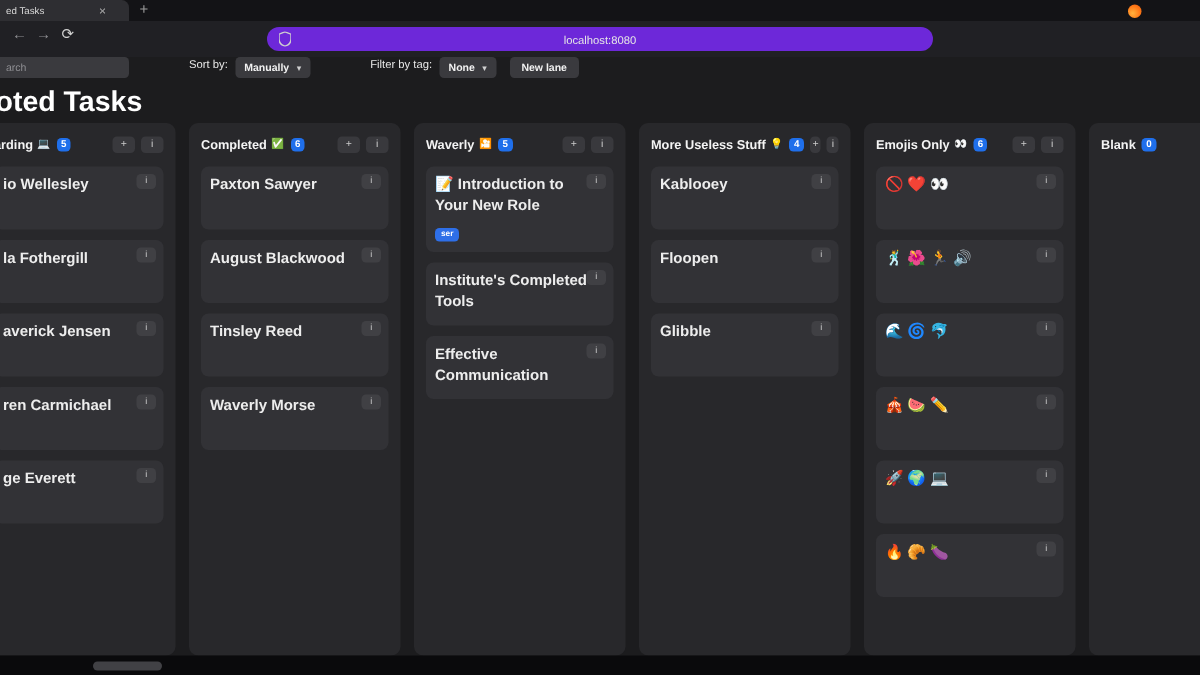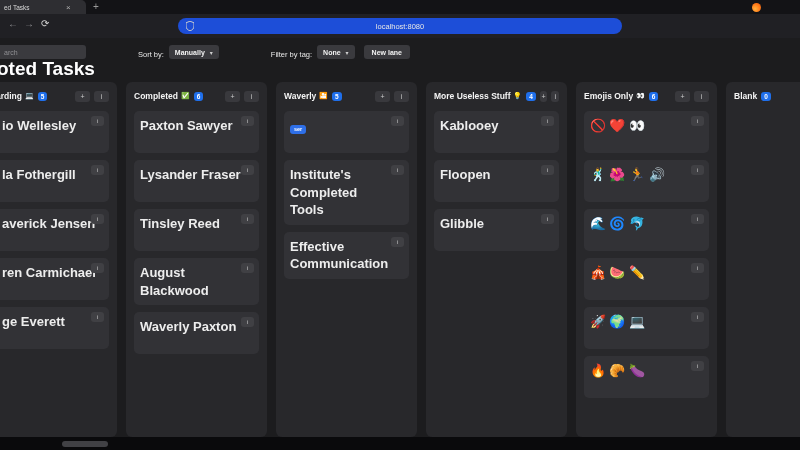--- a/index.html
+++ b/index.html
@@ -12,31 +12,31 @@
          border-radius:0 5px 0 0; display:flex; align-items:center; }
   .tab-title { margin-left:14px; font-size:6.5px; color:#d8d8d8; white-space:nowrap; overflow:hidden; width:60px; }
   .tab-close { margin-left:2px; font-size:8px; color:#aeaeae; cursor:pointer; }
   .newtab { position:absolute; left:93px; top:1px; font-size:10px; color:#9a9a9a; }
   .ext-flame { position:absolute; left:752px; top:3px; width:9px; height:9px; border-radius:50%;
                background:radial-gradient(circle at 35% 65%, #ffb23e 0%, #ff7a18 55%, #e8590c 100%); }
 
   .navbar { position:absolute; top:14px; left:0; width:800px; height:24px; background:#202024; }
   .nav-ic { position:absolute; top:4px; font-size:10px; color:#8f8f93; }
   .nav-ic.reload { color:#d0d0d0; }
-  .urlbar { position:absolute; left:178px; top:4px; width:444px; height:16px; background:#1d4ed8;
+  .urlbar { position:absolute; left:178px; top:4px; width:444px; height:16px; background:#6d28d9;
             border-radius:8px; display:flex; align-items:center; }
   .shield { margin-left:8px; width:8px; height:10px; flex:0 0 auto; }
   .url-text { flex:1; text-align:center; font-size:7.5px; color:#e6e6e6; padding-right:16px; }
 
   
-  .toolbar { position:absolute; top:38px; left:0; width:800px; height:21px; display:flex; align-items:flex-end; }
+  .toolbar { position:absolute; top:38px; left:0; width:800px; height:21px; display:flex; align-items:flex-start; }
   .search { margin-left:-20px; width:106px; height:14px; background:#3a3a3e; border:none; border-radius:3px;
             color:#e8e8e8; font-size:7px; padding-left:24px; font-family:inherit; }
   .search::placeholder { color:#8f8f93; }
-  .tb-label { margin-left:20px; font-size:7.5px; color:#e8e8e8;padding-left:32px; }
+  .tb-label { margin-left:8px; font-size:7.5px; color:#e8e8e8;padding-left:32px; }
   .tb-select { margin-left:5px; height:14px; background:#3a3a3e; border-radius:3px; display:flex;
                align-items:center; padding:0 6px; font-size:7px; font-weight:bold; color:#f2f2f2; cursor:pointer; }
   .tb-select .chev { margin-left:5px; font-size:6px; color:#cfcfcf; }
   .tb-btn { margin-left:9px; height:14px; background:#3a3a3e; border-radius:3px; display:flex; align-items:center;
             padding:0 8px; font-size:7px; font-weight:bold; color:#f2f2f2; cursor:pointer; }
 
   
   .board-title { position:absolute; left:-3px; top:58px; font-size:19px; font-weight:bold; color:#ffffff; }
   .lanes { position:absolute; left:-24px; top:82px; height:355px; display:flex; gap:9px; }
   .lane { width:141px; height:355px; background:#28282b; border-radius:6px; padding:7px 8px; flex:0 0 auto; }
@@ -44,21 +44,21 @@
   .lane-head { display:flex; align-items:center; height:14px; }
   .lane-title { font-size:8.5px; font-weight:bold; color:#f4f4f4; white-space:nowrap; }
   .lane-emoji { margin-left:3px; font-size:7px; }
   .lane-badge { margin-left:4px; background:#1f6feb; color:#fff; font-size:6.5px; font-weight:bold;
                 border-radius:3px; padding:1px 3px; }
   .lane-spacer { flex:1; }
   .sq-btn { width:15px; height:11px; background:#39393d; border-radius:3px; color:#cccccc; font-size:7px;
             display:flex; align-items:center; justify-content:center; margin-left:4px; cursor:pointer; }
   .cards { margin-top:8px; display:flex; flex-direction:column; gap:7px; }
   .card { position:relative; background:#323236; border-radius:5px; padding:6px; min-height:42px; cursor:grab; }
-  .card-title { font-size:13px; font-weight:bold; color:#ededed; width:102px; line-height:1.35; }
+  .card-title { font-size:10px; font-weight:bold; color:#ededed; width:102px; line-height:1.35; }
   .card-info { position:absolute; right:5px; top:5px; width:13px; height:10px; background:#404044;
                border-radius:3px; color:#cfcfcf; font-size:6px; display:flex; align-items:center;
                justify-content:center; cursor:pointer; }
   .card-tag { display:inline-block; margin-top:6px; background:#2e6fe8; color:#fff; font-size:5.5px;
               font-weight:bold; border-radius:3px; padding:1.5px 4px; }
 
   
   .hscroll { position:absolute; left:0; top:437px; width:800px; height:13px; background:#0a0a0c; }
   .hthumb { position:absolute; left:62px; top:4px; width:46px; height:6px; background:#414145; border-radius:3px; cursor:pointer; }
 </style>
@@ -143,48 +143,44 @@
         <span class="lane-spacer"></span>
         <span class="sq-btn">+</span>
         <span class="sq-btn">i</span>
       </div>
       <div class="cards">
         <div class="card">
           <div class="card-title">Paxton Sawyer</div>
           <span class="card-info">i</span>
         </div>
         <div class="card">
-          <div class="card-title">Lysander Fraser</div>
+          <div class="card-title">August Blackwood</div>
           <span class="card-info">i</span>
         </div>
         <div class="card">
           <div class="card-title">Tinsley Reed</div>
           <span class="card-info">i</span>
         </div>
         <div class="card">
-          <div class="card-title">August Blackwood</div>
-          <span class="card-info">i</span>
-        </div>
-        <div class="card">
-          <div class="card-title">Waverly Paxton</div>
+          <div class="card-title">Waverly Morse</div>
           <span class="card-info">i</span>
         </div>
       </div>
     </div>
     <div class="lane">
       <div class="lane-head">
         <span class="lane-title">Waverly</span>
         <span class="lane-emoji">🎦</span>
         <span class="lane-badge">5</span>
         <span class="lane-spacer"></span>
         <span class="sq-btn">+</span>
         <span class="sq-btn">i</span>
       </div>
       <div class="cards">
-        <div class="card"><span class="card-info">i</span><span class="card-tag">ser</span></div>
+        <div class="card"><div class="card-title">📝 Introduction to Your New Role</div><span class="card-info">i</span><span class="card-tag">ser</span></div>
         <div class="card">
           <div class="card-title">Institute's Completed Tools</div>
           <span class="card-info">i</span>
         </div>
         <div class="card">
           <div class="card-title">Effective Communication</div>
           <span class="card-info">i</span>
         </div>
       </div>
     </div>

